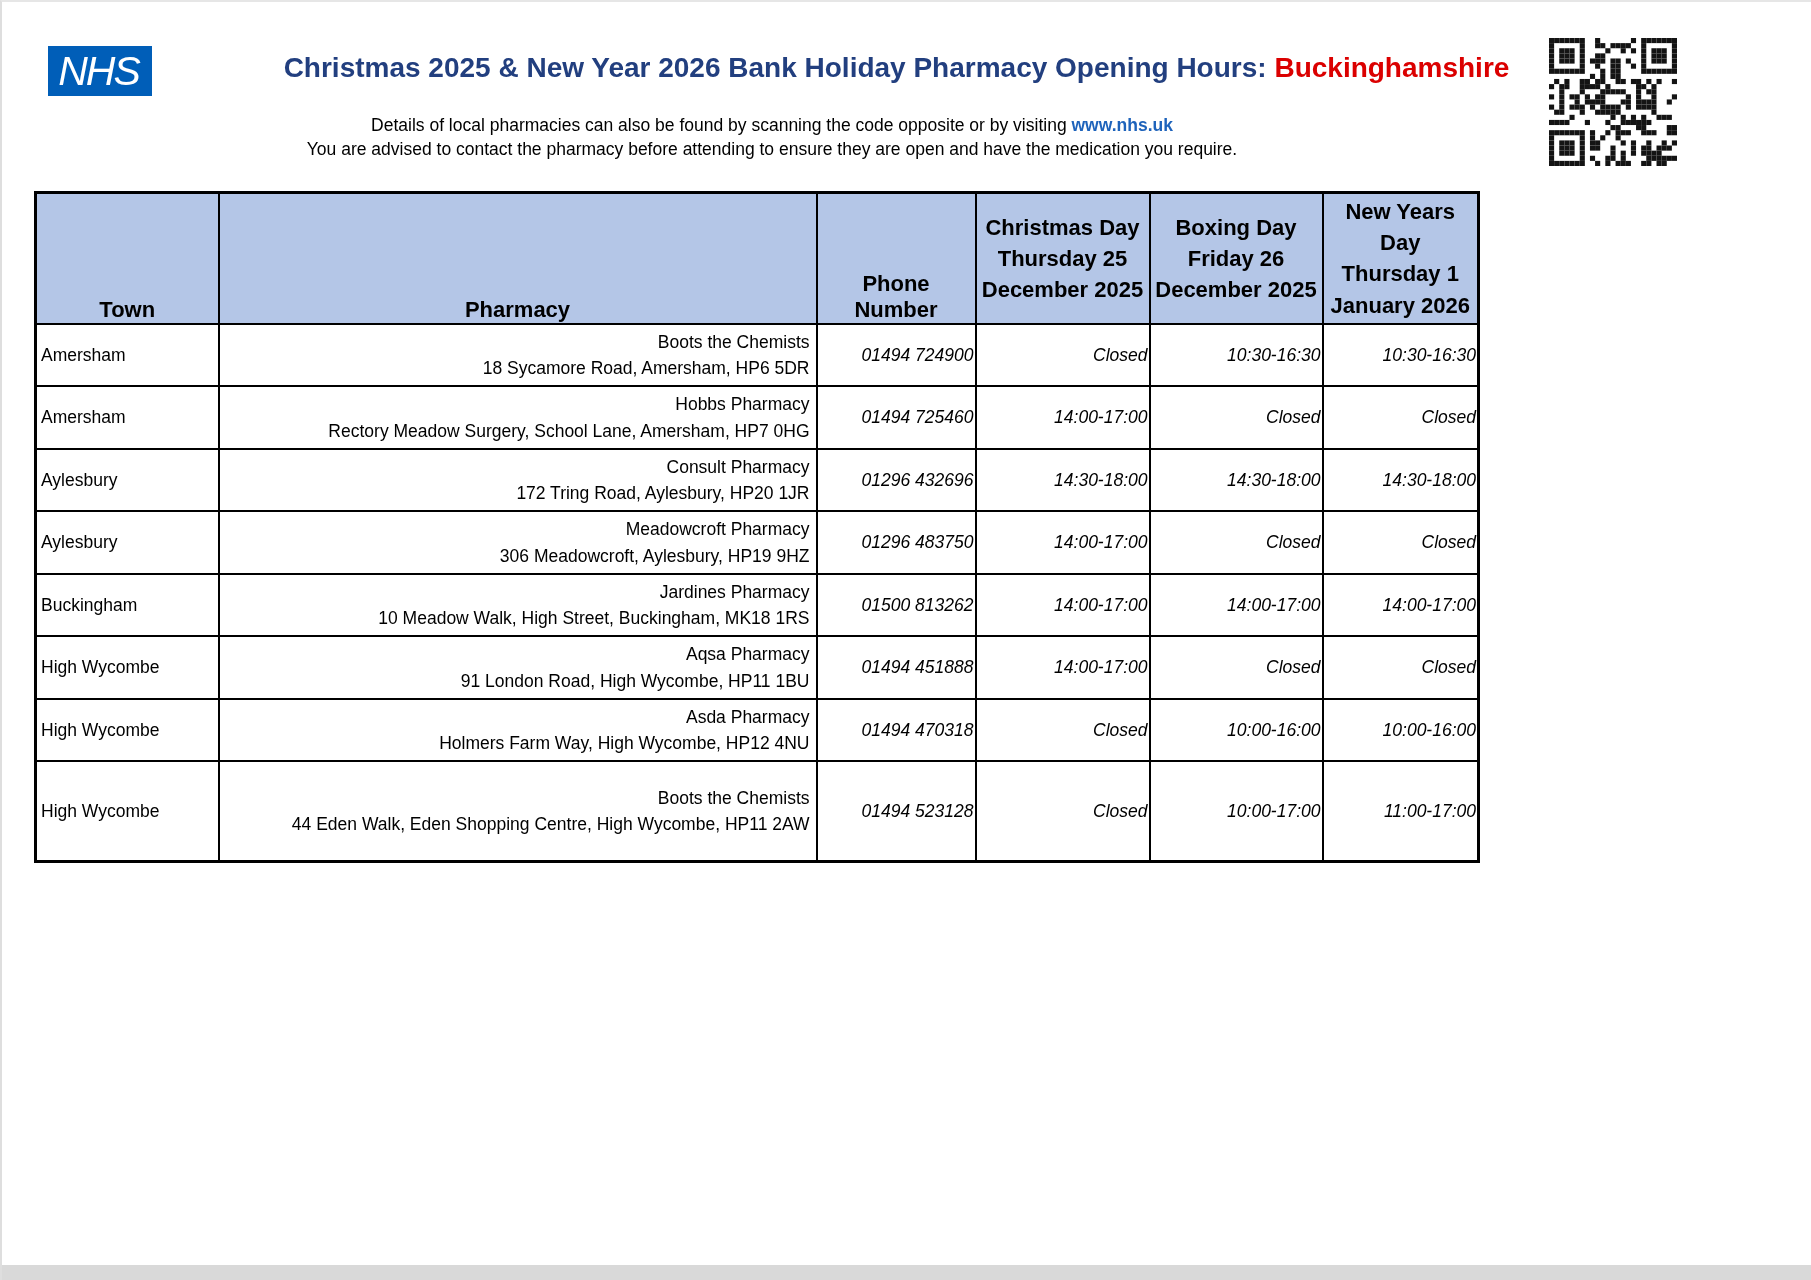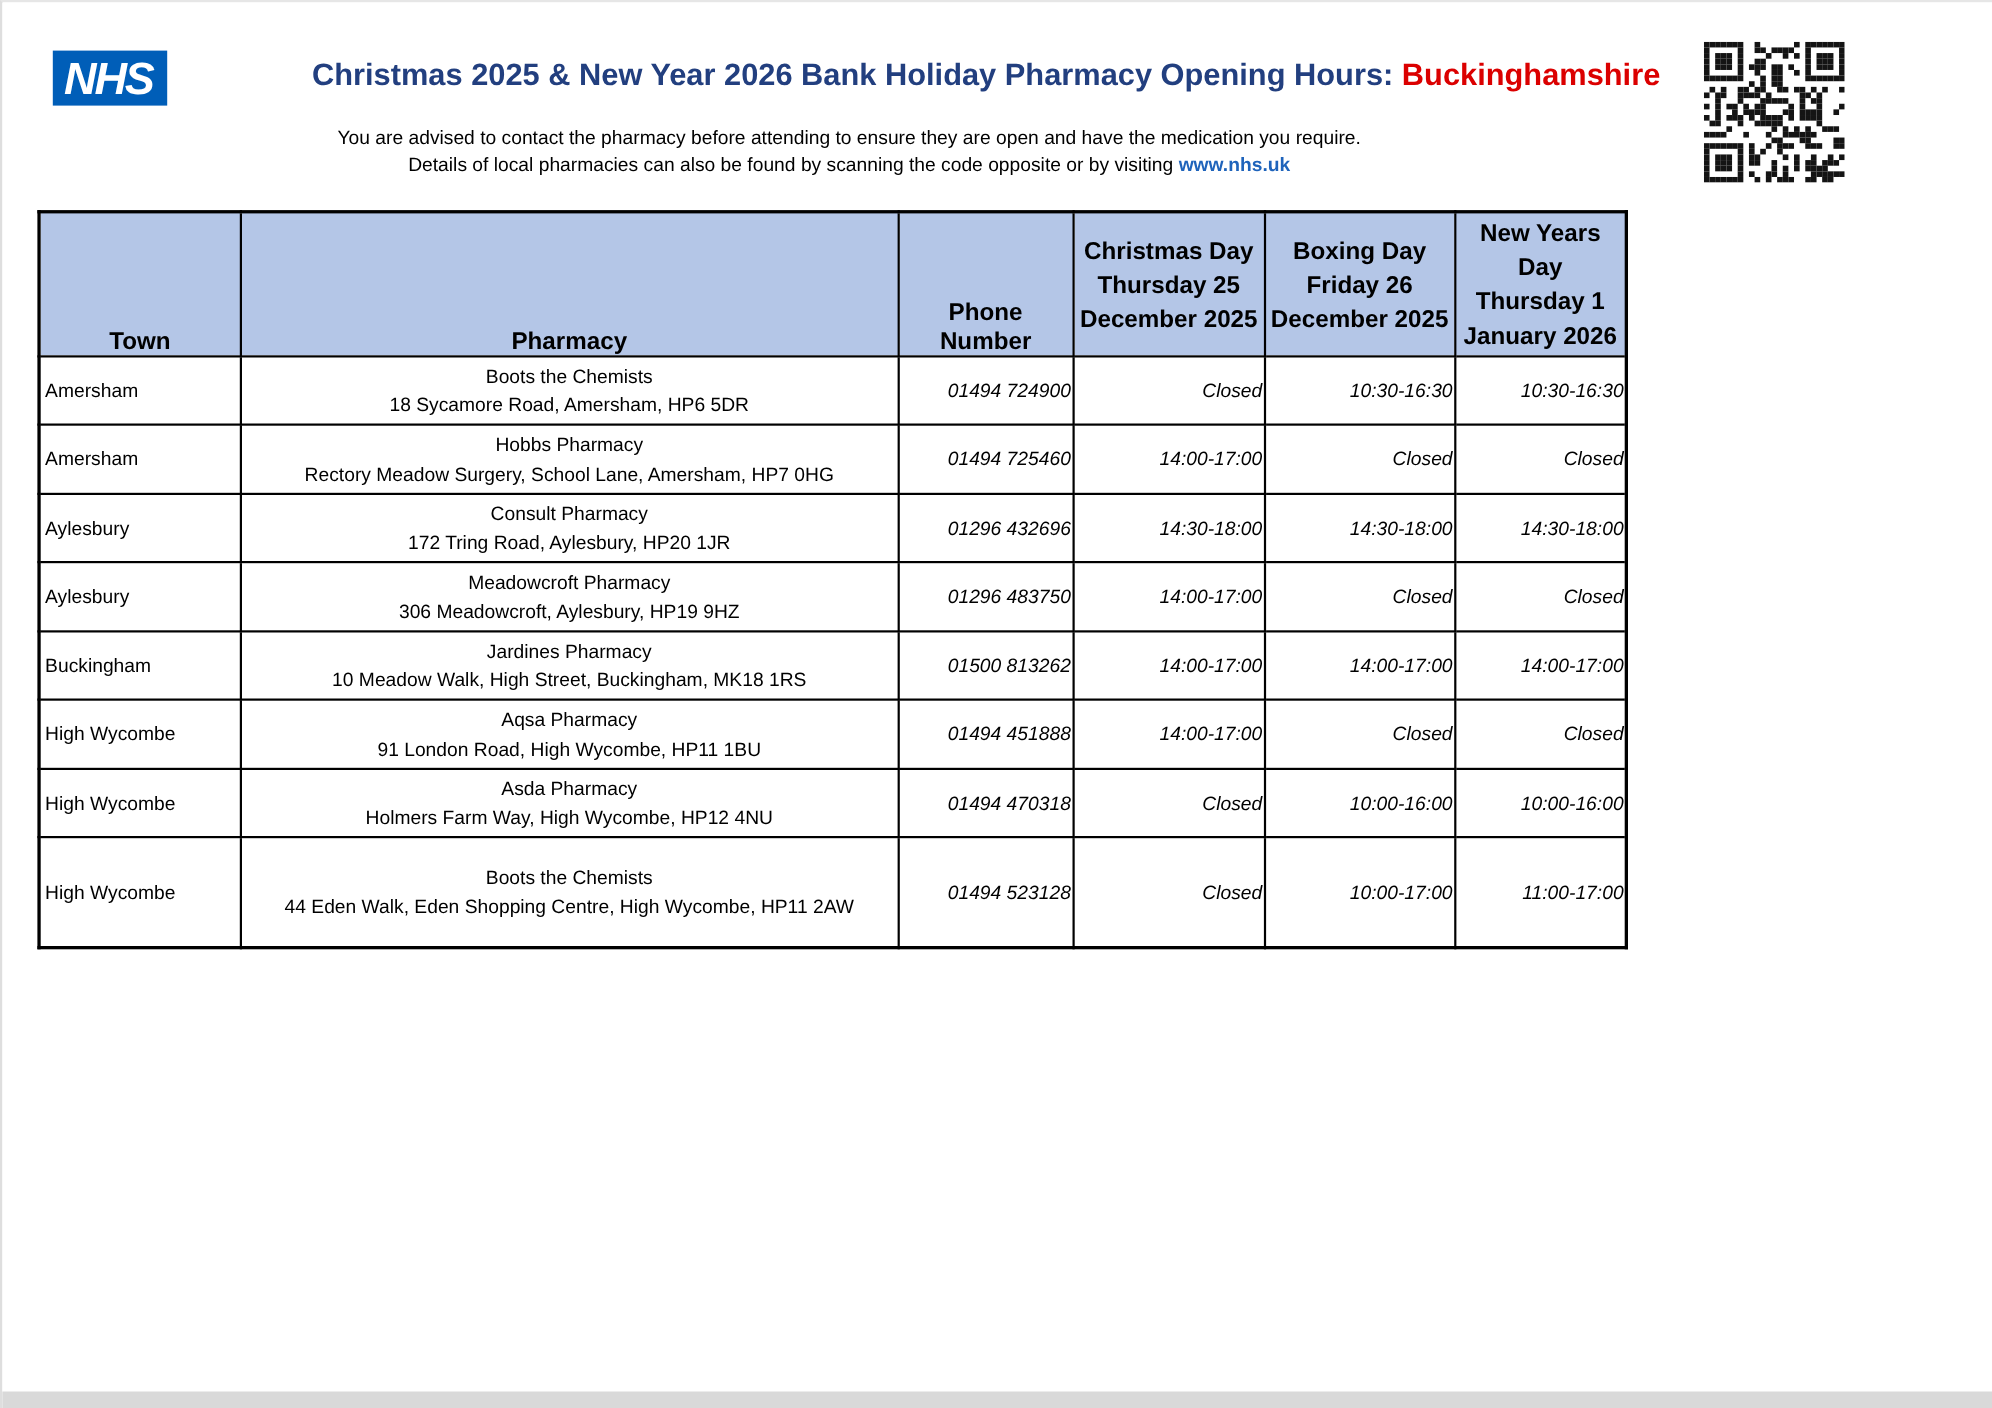--- a/index.html
+++ b/index.html
@@ -4,41 +4,41 @@
 <style>
   html,body{margin:0;padding:0;background:#ffffff;}
   .page{
     position:relative;width:1811px;height:1280px;background:#ffffff;
     font-family:"Liberation Sans", sans-serif;color:#000;overflow:hidden;
     border-top:2px solid #e6e6e6;border-left:2px solid #dedede;box-sizing:border-box;
   }
   .bottom-strip{position:absolute;left:0;right:0;bottom:0;height:15px;background:#d9d9d9;}
   .header{display:flex;align-items:flex-start;padding:38px 170px 0 46px;}
   .nhs-logo{
-    background:#005EB8;color:#ffffff;font-weight:bold;font-style:italic;
+    background:#005EB8;color:#ffffff;font-weight:normal;font-style:italic;
     width:104px;height:50px;display:flex;align-items:center;justify-content:center;
     font-size:41px;letter-spacing:-2px;margin-top:6px;padding-right:3px;box-sizing:border-box;
   }
   .title{flex:1;text-align:center;font-size:28px;font-weight:bold;color:#223F7F;margin-top:12px;line-height:1.15;}
   .title .region{color:#DB0000;}
   .qr{position:absolute;top:36px;right:134px;width:128px;height:128px;background:#fff;}
   .qr rect{fill:#141414;}
   .intro{width:1460px;margin:18px 0 0 40px;text-align:center;font-size:17.5px;line-height:23.5px;}
   .intro .link{color:#1E63BB;font-weight:bold;text-decoration:none;cursor:pointer;}
   table{border-collapse:collapse;table-layout:fixed;width:1443px;margin:30px 0 0 32px;border:3px solid #000;}
   th,td{border:2px solid #000;box-sizing:border-box;overflow:hidden;}
   thead tr{height:75px;}
   thead th{background:#B4C6E7;font-size:22px;font-weight:bold;}
   th.hleft{text-align:center;vertical-align:bottom;padding:3px 4px 0 4px;}
   th.hdate{text-align:center;vertical-align:middle;white-space:pre-line;line-height:1.42;padding:2px;}
   tbody tr{height:52px;}
   tbody tr:last-child{height:100px;}
   td{font-size:17.5px;background:#fff;}
   td.town{text-align:left;vertical-align:middle;padding-left:4px;}
-  td.pharm{text-align:center;vertical-align:middle;padding:4px 6px 4px 6px;line-height:1.5;}
+  td.pharm{text-align:right;vertical-align:middle;padding:4px 6px 4px 6px;line-height:1.5;}
   td.center{text-align:right;vertical-align:middle;font-style:italic;}
 </style>
 </head>
 <body>
 
 <div class="page">
 
   <div class="header">
     <div class="nhs-logo">NHS</div>
     <div class="title"><span>Christmas 2025 &amp; New Year 2026 Bank Holiday Pharmacy Opening Hours: </span><span class="region">Buckinghamshire</span></div>
@@ -333,22 +333,22 @@
       <rect x="65" y="120" width="5" height="5"></rect>
       <rect x="70" y="120" width="5" height="5"></rect>
       <rect x="75" y="120" width="5" height="5"></rect>
       <rect x="90" y="120" width="5" height="5"></rect>
       <rect x="95" y="120" width="5" height="5"></rect>
       <rect x="105" y="120" width="5" height="5"></rect>
       <rect x="110" y="120" width="5" height="5"></rect>
     </svg>
 
   <div class="intro">
+    <div><span>Details of local pharmacies can also be found by scanning the code opposite or by visiting </span><a class="link">www.nhs.uk</a></div>
     <div>You are advised to contact the pharmacy before attending to ensure they are open and have the medication you require.</div>
-    <div><span>Details of local pharmacies can also be found by scanning the code opposite or by visiting </span><a class="link">www.nhs.uk</a></div>
   </div>
 
   <table>
     <colgroup>
       <col style="width:183px">
         <col style="width:598px">
         <col style="width:159px">
       <col style="width:174px">
         <col style="width:173px">
         <col style="width:156px">

